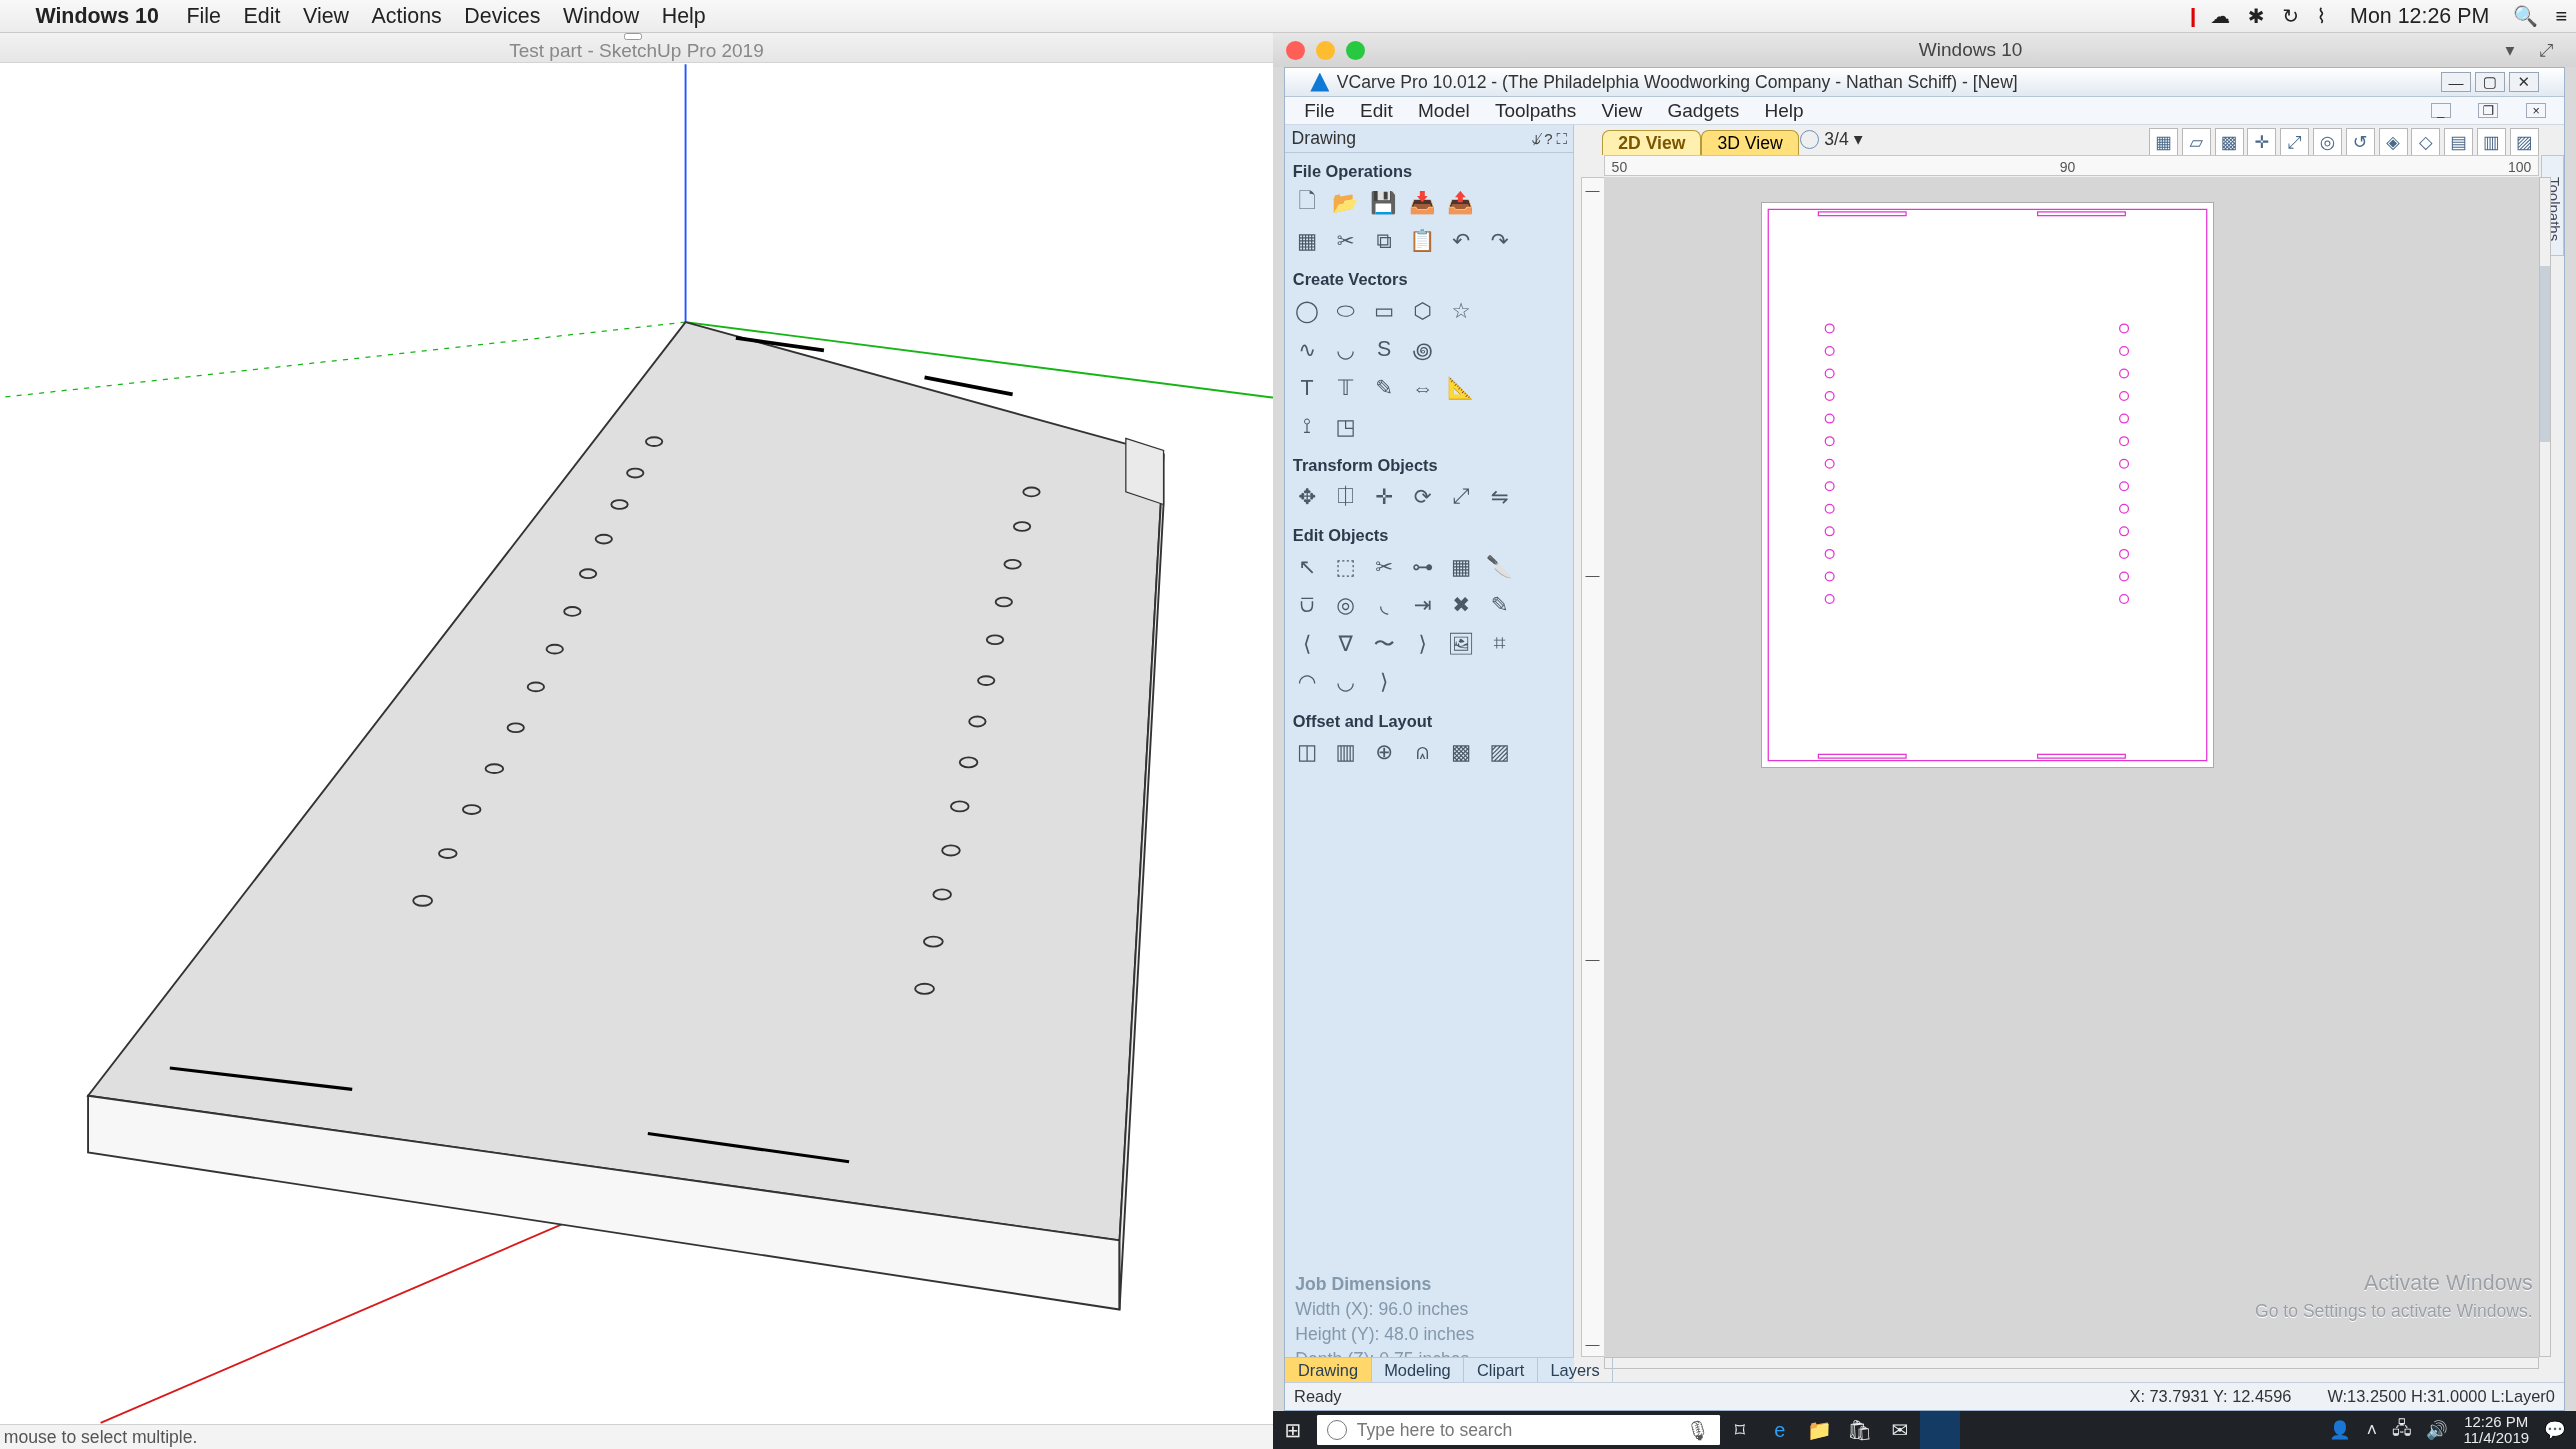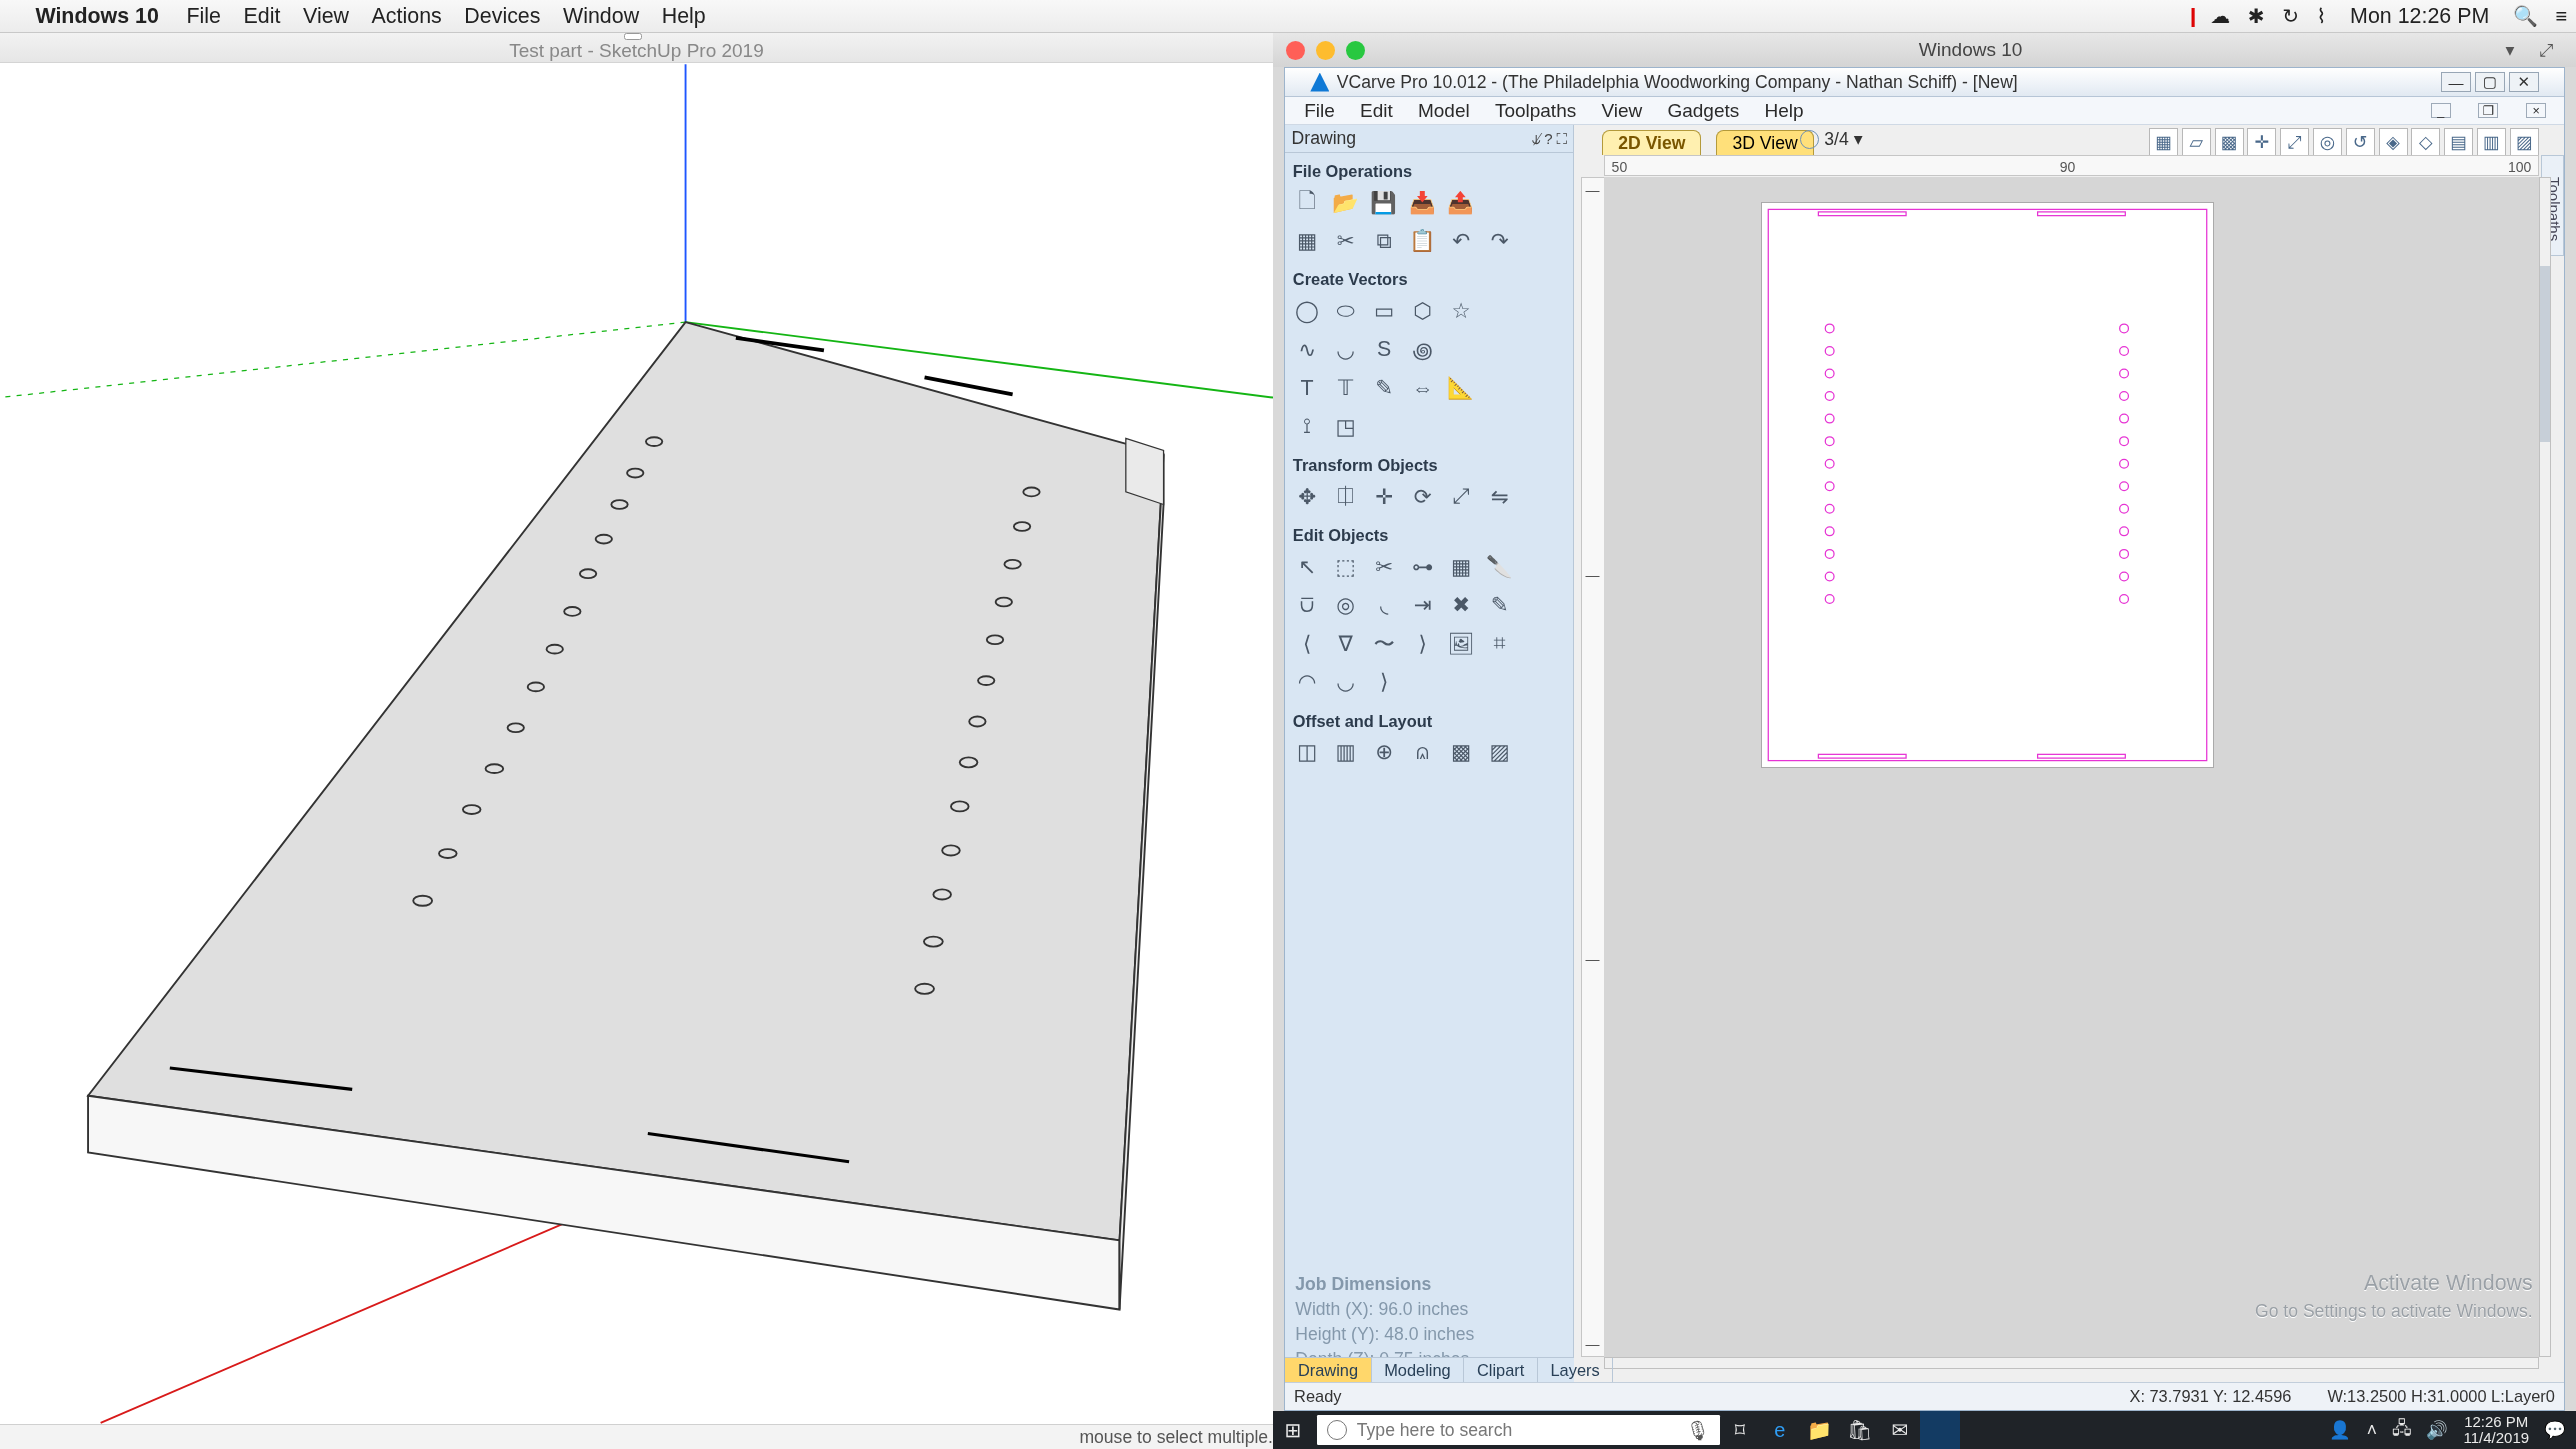--- a/index.html
+++ b/index.html
@@ -14,21 +14,21 @@
 .mac-menubar .ricon { margin:0 8.8px; font-size:20px; }
 .mac-menubar .red { color:#d00; letter-spacing:-3.8px; }
 .mac-menubar .clock { margin:0 15px; }
 
 
 .left-pane { position:absolute; top:33px; left:0; width:1273px; bottom:0; background:#fff; }
 .sk-title { height:30px; background:linear-gradient(#f2f2f2,#e6e6e6); border-bottom:0.6px solid #d4d4d4; display:flex; align-items:center; justify-content:center; font-size:19px; color:#888;flex-direction:column; }
 .sk-title .docicon { width:17.6px; height:17.6px; background:#fff; border:1.3px solid #999; border-radius:2.5px; margin-right:7.5px; display:inline-block; position:relative; }
 .sk-canvas { position:absolute; top:30px; left:0; right:0; bottom:25px; background:#fff; }
 .sk-canvas svg { width:100%; height:100%; }
-.sk-statusbar { position:absolute; bottom:0; left:0; right:0; height:25px; background:#f3f3f3; border-top:0.6px solid #d0d0d0; display:flex; align-items:center; font-size:17.6px; color:#555; padding-left:3.8px;justify-content:flex-end;}
+.sk-statusbar { position:absolute; bottom:0; left:0; right:0; height:25px; background:#f3f3f3; border-top:0.6px solid #d0d0d0; display:flex; align-items:center; font-size:17.6px; color:#555; padding-left:3.8px;}
 
 
 .right-pane { position:absolute; top:33px; left:1273px; right:0; bottom:0; background:#d9d9d9; }
 .para-titlebar { height:34px; background:linear-gradient(#e7e7e7,#d4d4d4); display:flex; align-items:center; font-size:19px; color:#444; position:relative;}
 .traffic { display:flex; margin-left:12.6px; gap:11.3px;}
 .traffic span{ width:19px; height:19px; border-radius:50%; }
 .tl-r{background:#ff5f57;} .tl-y{background:#febc2e;} .tl-g{background:#28c840;}
 .para-titlebar .ptitle { flex:1; text-align:center; }
 .para-titlebar .righticons { position:absolute; right:12.6px; font-size:17.6px; letter-spacing:10px; color:#555;}
 
@@ -50,21 +50,21 @@
 .drawing-head { height:28px; border-bottom:0.6px solid #b8c7d7; display:flex; align-items:center; padding:0 6.3px; font-size:17.6px; color:#333;}
 .drawing-head .hicons { margin-left:auto; display:flex; gap:3.8px; font-size:15px; color:#444;}
 .section-title { font-size:16.4px; font-weight:700; color:#2c3b4c; padding:8.8px 7.5px 3.8px;}
 .icon-row { display:flex; flex-wrap:wrap; gap:7.5px; padding:2.5px 6.3px 5px;}
 .tool-icon { width:31px; height:31px; display:flex; align-items:center; justify-content:center; font-size:21.4px; color:#4b5867; border:0.6px solid transparent; border-radius:2.5px;}
 .job-dim { margin-top:auto; padding:7.5px 10px 10px; color:#8498ab; font-size:17.6px; line-height:25px;}
 .job-dim .t { font-weight:700; }
 
 
 .canvas-area { flex:1; background:#efefef; position:relative;}
-.view-tabs { position:absolute; top:0; left:28px; height:30px; display:flex; align-items:flex-end; gap:15px;}
+.view-tabs { position:absolute; top:0; left:28px; height:30px; display:flex; align-items:flex-end; gap:0px;}
 .vtab { height:25px; padding:0 15px; font-size:17.6px; display:flex; align-items:center; border:0.6px solid #b49a3b; border-bottom:none; border-radius:7.5px 7.5px 0 0;}
 .vtab.active { background:#fff0b0; color:#7a5600; font-weight:700;}
 .vtab.inactive { background:#ffe07a;}
 .zoom-sel { position:absolute; top:3.8px; left:226px; font-size:17.6px; color:#333; display:flex; align-items:center; gap:5px;}
 .zoom-sel .globe{ width:19px;height:19px;border:1.3px solid #6e91b4;border-radius:50%;}
 .top-toolbar { position:absolute; top:2.5px; right:25px; display:flex; gap:3.8px;}
 .top-toolbar .tb { width:29px; height:29px; border:0.6px solid #b8b8b8; background:#fff; display:flex; align-items:center; justify-content:center; font-size:17.6px; color:#49688a;}
 .hr-ruler { position:absolute; top:30px; left:30px; right:25px; height:21.4px; background:#f8f8f8; border:0.6px solid #c6c6c6; font-size:14px; display:flex; align-items:flex-end; justify-content:space-between; padding:0 6.3px; color:#555;}
 .vr-ruler { position:absolute; top:52px; left:6.3px; width:24px; bottom:25px; background:#f8f8f8; border:0.6px solid #c6c6c6; font-size:14px; color:#555; display:flex; flex-direction:column; justify-content:space-between; align-items:center; padding:3.8px 0;}
 .drawing-surface { position:absolute; top:52px; left:30px; right:25px; bottom:25px; background:#d6d6d6;}

